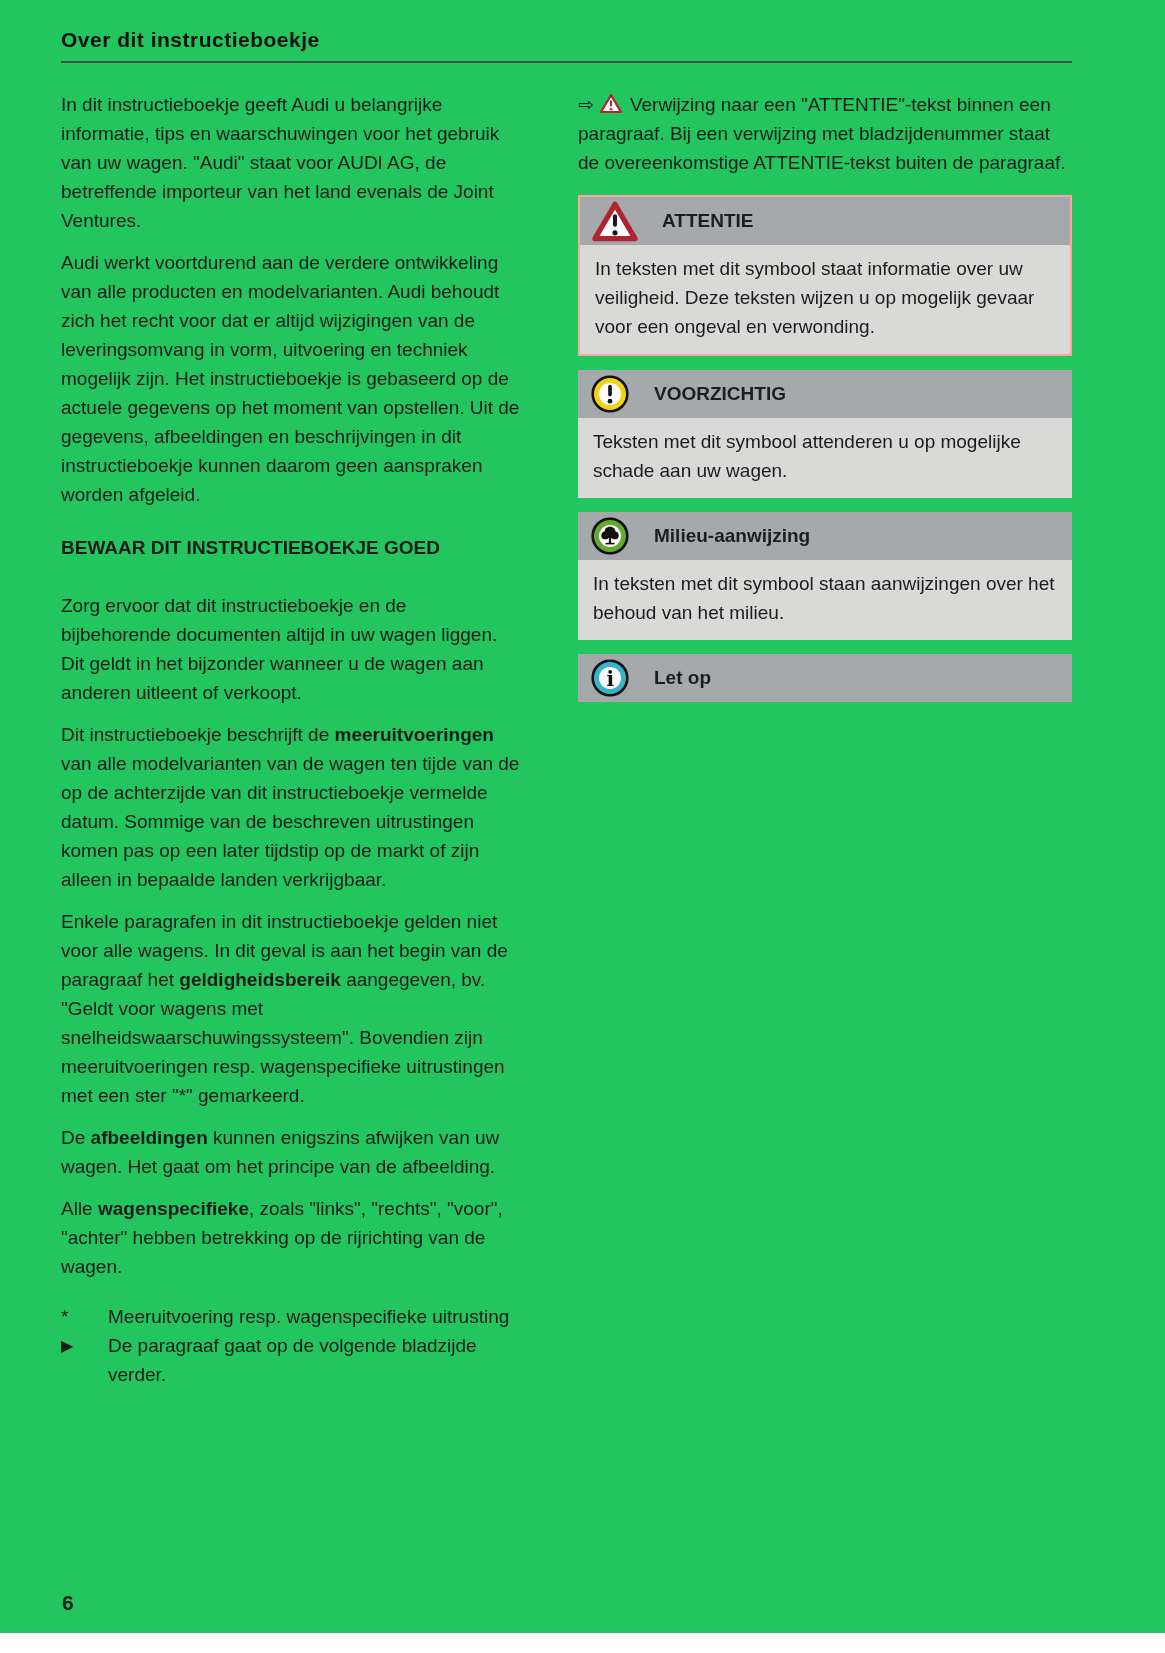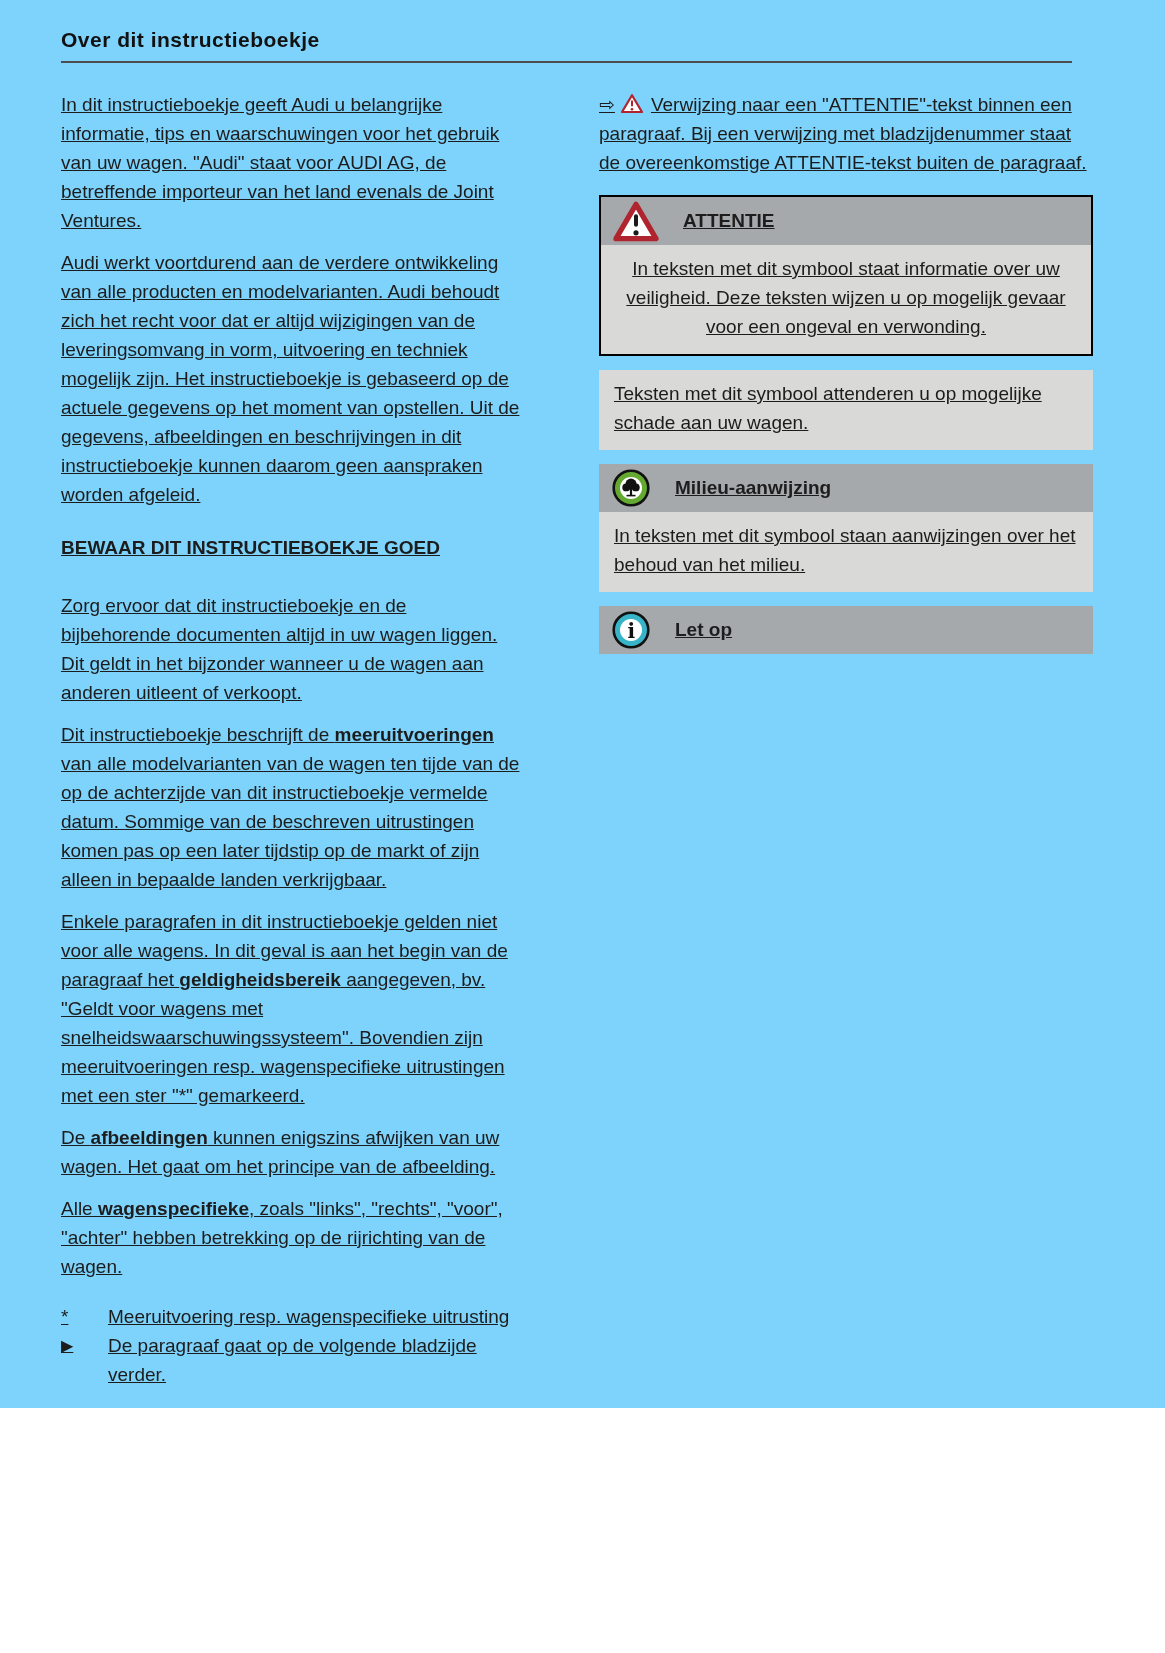--- a/index.html
+++ b/index.html
@@ -1,34 +1,34 @@
 <!DOCTYPE html>
 <html><head>
 <meta charset="utf-8">
 <style>
   html, body { margin:0; padding:0; background:#ffffff; }
   .page {
     position: relative;
     width: 1165px;
-    height: 1408px;
-    background: #7dd3fc;
+    height: 1633px;
+    background: #22c55e;
     font-family: "Liberation Sans", sans-serif;
     color: #1c1c1c;
     overflow: hidden;
   }
   .content { position: absolute; left: 61px; top: 28px; width: 1011px; }
   .doc-title {
     font-size: 21px;
     font-weight: bold;
     letter-spacing: 0.5px;
     margin: 0 0 9px 0;
     color: #111;
   }
   .title-rule { border: 0; border-top: 2px solid #4d4d4d; margin: 0; }
-  .columns { display: flex; gap: 78px; margin-top: 27px; text-decoration: underline; }
+  .columns { display: flex; gap: 57px; margin-top: 27px; }
   .col-left  { width: 460px; flex: none; }
   .col-right { width: 494px; flex: none; }
   .para { font-size: 19px; line-height: 29px; margin: 0 0 13px 0; }
   .b { font-weight: bold; }
   .subheading { font-size: 19px; line-height: 29px; font-weight: bold; margin: 24px 0 29px 0; }
   .footnotes { margin-top: 21px; }
   .footnote { display: flex; font-size: 19px; line-height: 29px; }
   .fn-marker { width: 36px; flex: none; }
   .fn-marker.tri { font-family: "DejaVu Sans", sans-serif; font-size: 16px; }
   .fn-text { flex: 1; margin-left: 11px; }
@@ -48,21 +48,21 @@
     padding: 0 12px;
     box-sizing: border-box;
   }
   .callout .hd .label { font-size: 19px; font-weight: bold; color: #1d1d1d; margin-left: 24px; }
   .callout .bd {
     background: #d9dad7;
     padding: 9px 15px 13px 15px;
     font-size: 19px;
     line-height: 29px;
   }
-  .callout.attentie { border: 2px solid #000000; text-align: center; }
+  .callout.attentie { border: 2px solid #fca5a5; }
   .callout .hd svg { flex: none; display: block; }
 </style>
 </head>
 <body>
 
 <div class="page">
   <div class="content">
 
     <h1 class="doc-title">Over dit instructieboekje</h1>
     <hr class="title-rule">
@@ -105,20 +105,29 @@
               <path d="M24 3.5 L45 39.5 L3 39.5 Z" fill="#ffffff" stroke="#b02430" stroke-width="5.5" stroke-linejoin="round"></path>
               <rect x="21.9" y="14" width="4.2" height="13" rx="2.1" fill="#1a1a1a"></rect>
               <circle cx="24" cy="33.4" r="2.7" fill="#1a1a1a"></circle>
             </svg>
             <span class="label">ATTENTIE</span>
           </div>
           <div class="bd">In teksten met dit symbool staat informatie over uw veiligheid. Deze teksten wijzen u op mogelijk gevaar voor een ongeval en verwonding.</div>
         </div>
 
         <div class="callout">
+          <div class="hd">
+            <svg width="40" height="40" viewBox="0 0 40 40">
+              <circle cx="20" cy="20" r="17.3" fill="#f2d214" stroke="#111111" stroke-width="2.6"></circle>
+              <circle cx="20" cy="20" r="11" fill="#ffffff"></circle>
+              <rect x="18.2" y="10.8" width="3.6" height="11.6" rx="1.8" fill="#111111"></rect>
+              <circle cx="20" cy="27.2" r="2.4" fill="#111111"></circle>
+            </svg>
+            <span class="label">VOORZICHTIG</span>
+          </div>
           <div class="bd">Teksten met dit symbool attenderen u op mogelijke schade aan uw wagen.</div>
         </div>
 
         <div class="callout">
           <div class="hd">
             <svg width="40" height="40" viewBox="0 0 40 40">
               <circle cx="20" cy="20" r="17.3" fill="#64a930" stroke="#111111" stroke-width="2.6"></circle>
               <circle cx="20" cy="20" r="11" fill="#ffffff"></circle>
               <circle cx="20" cy="16.2" r="5.6" fill="#111111"></circle>
               <circle cx="15.2" cy="19.4" r="3.9" fill="#111111"></circle>

